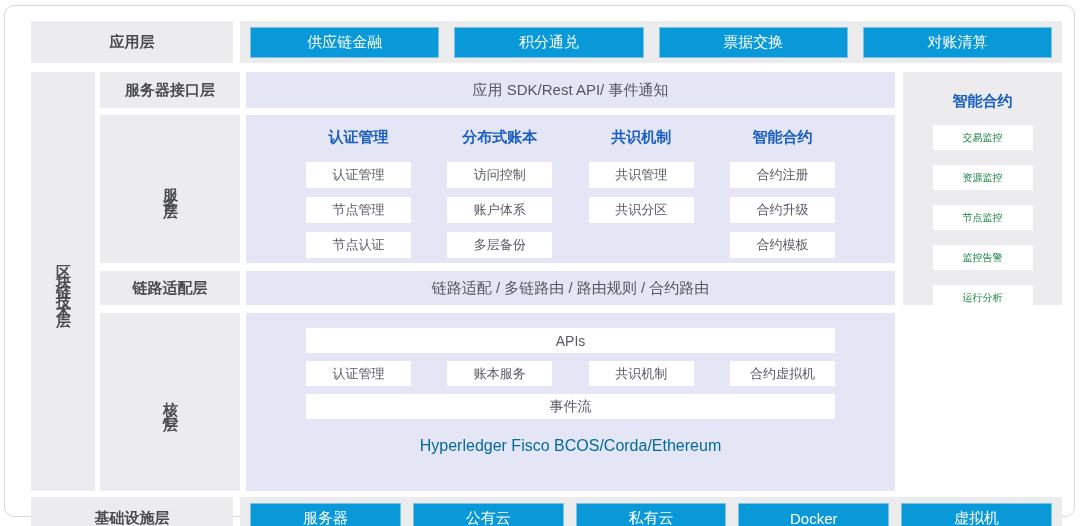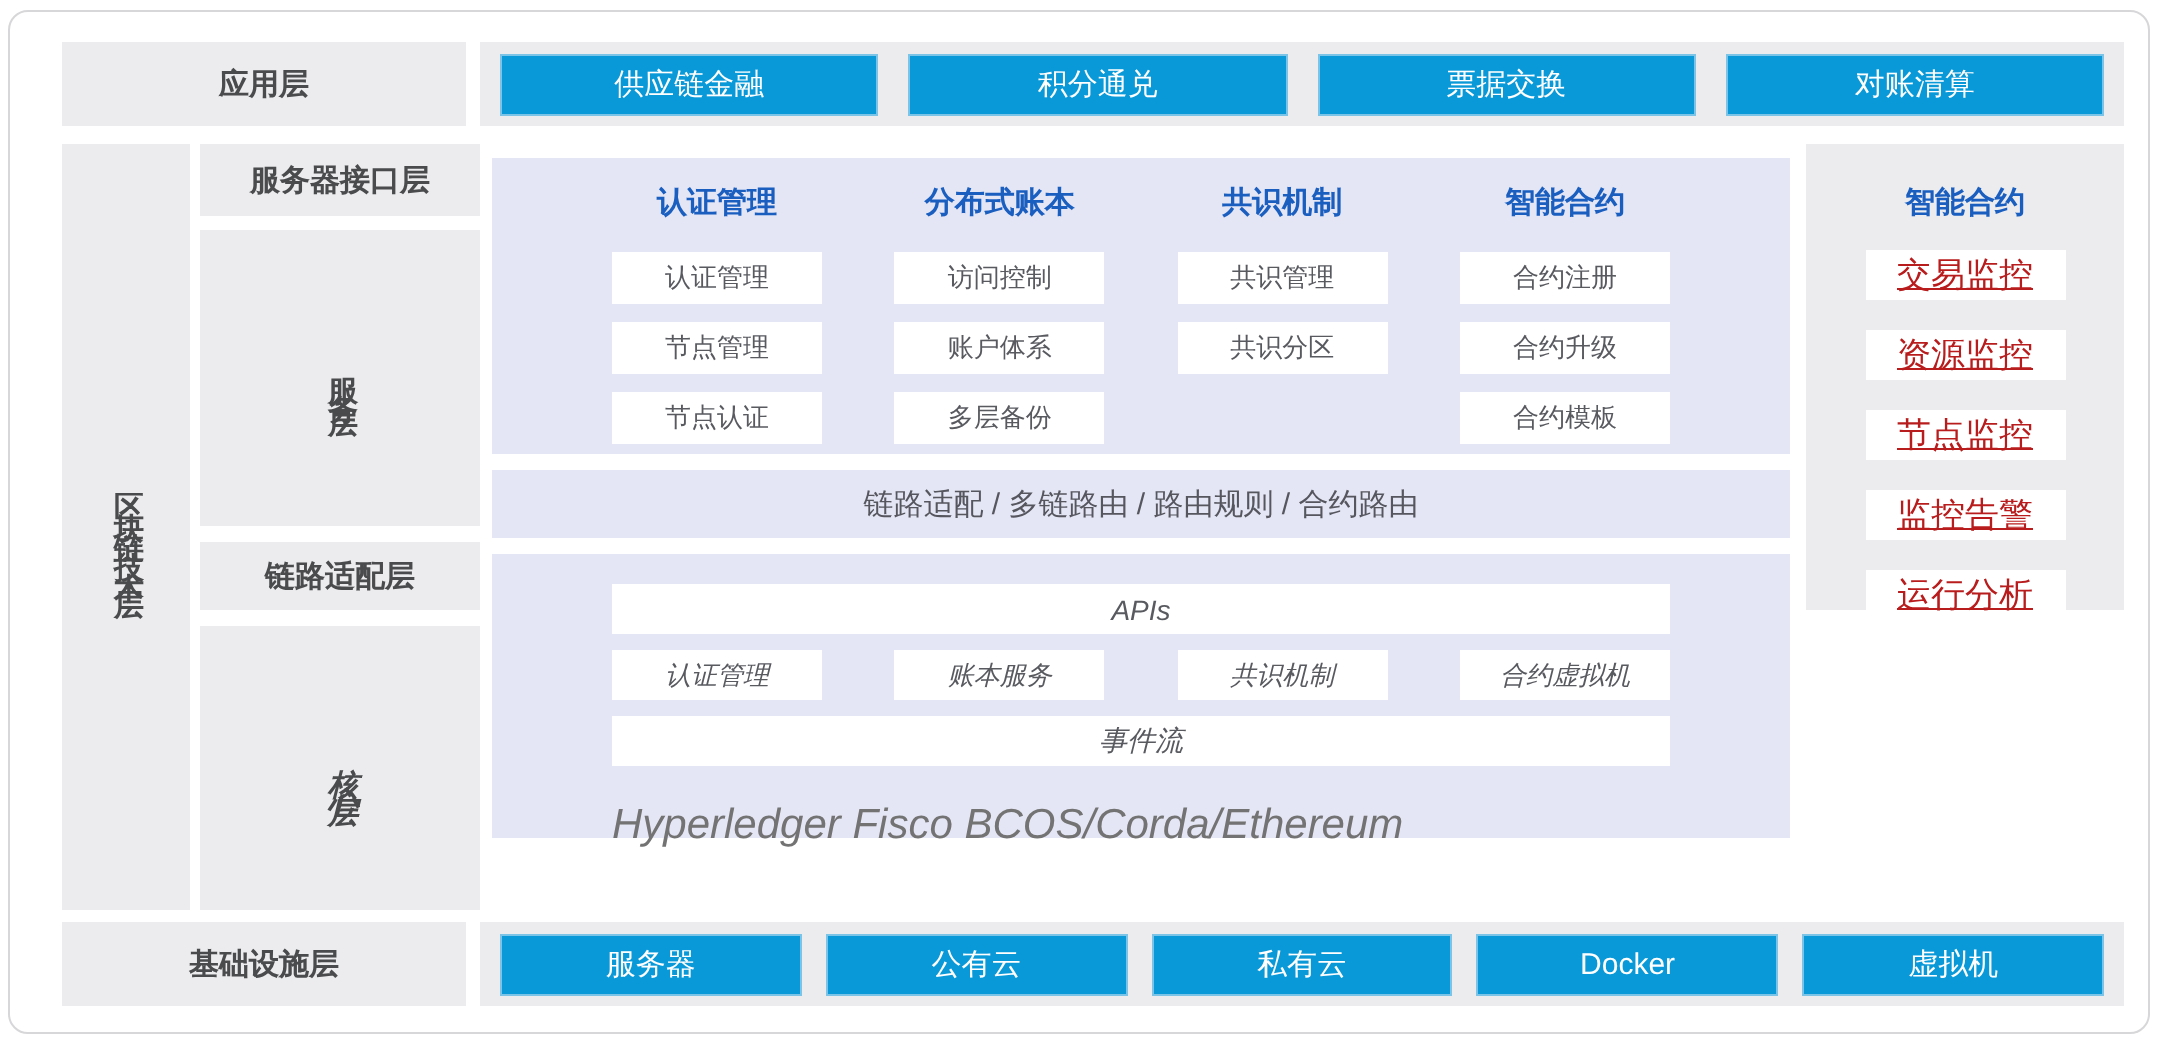--- a/index.html
+++ b/index.html
@@ -45,21 +45,21 @@
   }
   .sub-col { width:140px; flex:none; margin:0 6px 0 5px; display:flex; flex-direction:column;border-radius:16px; }
   .sub-label {
     background:#ececee; display:flex; align-items:center; justify-content:center;
     font-size:15px; font-weight:bold; color:#4a4b4d;
   }
   .sub-v { writing-mode:vertical-lr; text-orientation:upright; letter-spacing:8px; }
   .h36 { height:36px; flex:none; }
   .h148 { height:148px; flex:none; }
   .h34 { height:34px; flex:none; }
-  .h142 { height:142px; flex:none;font-style:italic; }
+  .h142 { height:178px; flex:none; }
   .gap7 { height:7px; flex:none; }
   .gap8 { height:8px; flex:none; }
   .content { flex:1; display:flex; flex-direction:column; }
   .band {
     background:#e5e6f5; color:#55565e; font-size:15px;
     display:flex; align-items:center; justify-content:center;
   }
   .service-box {
     background:#e5e6f5; padding:13px 60px 0;
     display:flex; justify-content:space-between;
@@ -73,32 +73,32 @@
     font-size:13px; color:#595a60; margin-bottom:9px;
   }
   .core-box { background:#e5e6f5; padding:15px 60px 0; display:flex; flex-direction:column; }
   .core-bar {
     height:25px; flex:none; background:#ffffff;
     display:flex; align-items:center; justify-content:center;
     font-size:14px; color:#595a60; margin-bottom:8px;
   }
   .core-row { display:flex; justify-content:space-between; margin-bottom:8px; }
   .core-row .witem { height:25px; margin-bottom:0; }
-  .platforms { text-align:left; font-size:21px; color:#737373; margin-top:10px; }
+  .platforms { text-align:center; font-size:16px; color:#0369a1; margin-top:10px; }
   
   .right-col { width:159px; flex:none; margin-left:8px; display:flex; flex-direction:column; }
   .panel { background:#ececee; display:flex; flex-direction:column; align-items:center; }
   .panel-smart { height:233px; flex:none; padding-top:20px; }
   .panel-tools { height:142px; flex:none; padding-top:28px; }
   .panel-head-smart { margin-bottom:14px; }
   .panel-head-tools { margin-bottom:13px; }
   .pitem {
     width:100px; height:25px; flex:none; background:#ffffff;
     display:flex; align-items:center; justify-content:center;
-    font-size:17px; color:#b91c1c;text-decoration:underline;
+    font-size:10px; color:#15803d;
   }
   .panel-smart .pitem { margin-bottom:15px; }
   .panel-tools .pitem { margin-bottom:16px; }
 </style>
 </head>
 <body>
 
 <div class="card">
 
   <div class="h-row">
@@ -125,20 +125,21 @@
       </div>
       <div class="gap8"></div>
       <div class="sub-label h34">链路适配层</div>
       <div class="gap8"></div>
       <div class="sub-label h142">
         <span class="sub-v">核心层</span>
       </div>
     </div>
 
     <div class="content">
+      <div class="band h36">应用 SDK/Rest API/ 事件通知</div>
       <div class="gap7"></div>
 
       <div class="service-box h148">
         <div class="svc-col">
           <div class="blue-head svc-head">认证管理</div>
           <div class="witem">认证管理</div>
           <div class="witem">节点管理</div>
           <div class="witem">节点认证</div>
         </div>
         <div class="svc-col">

